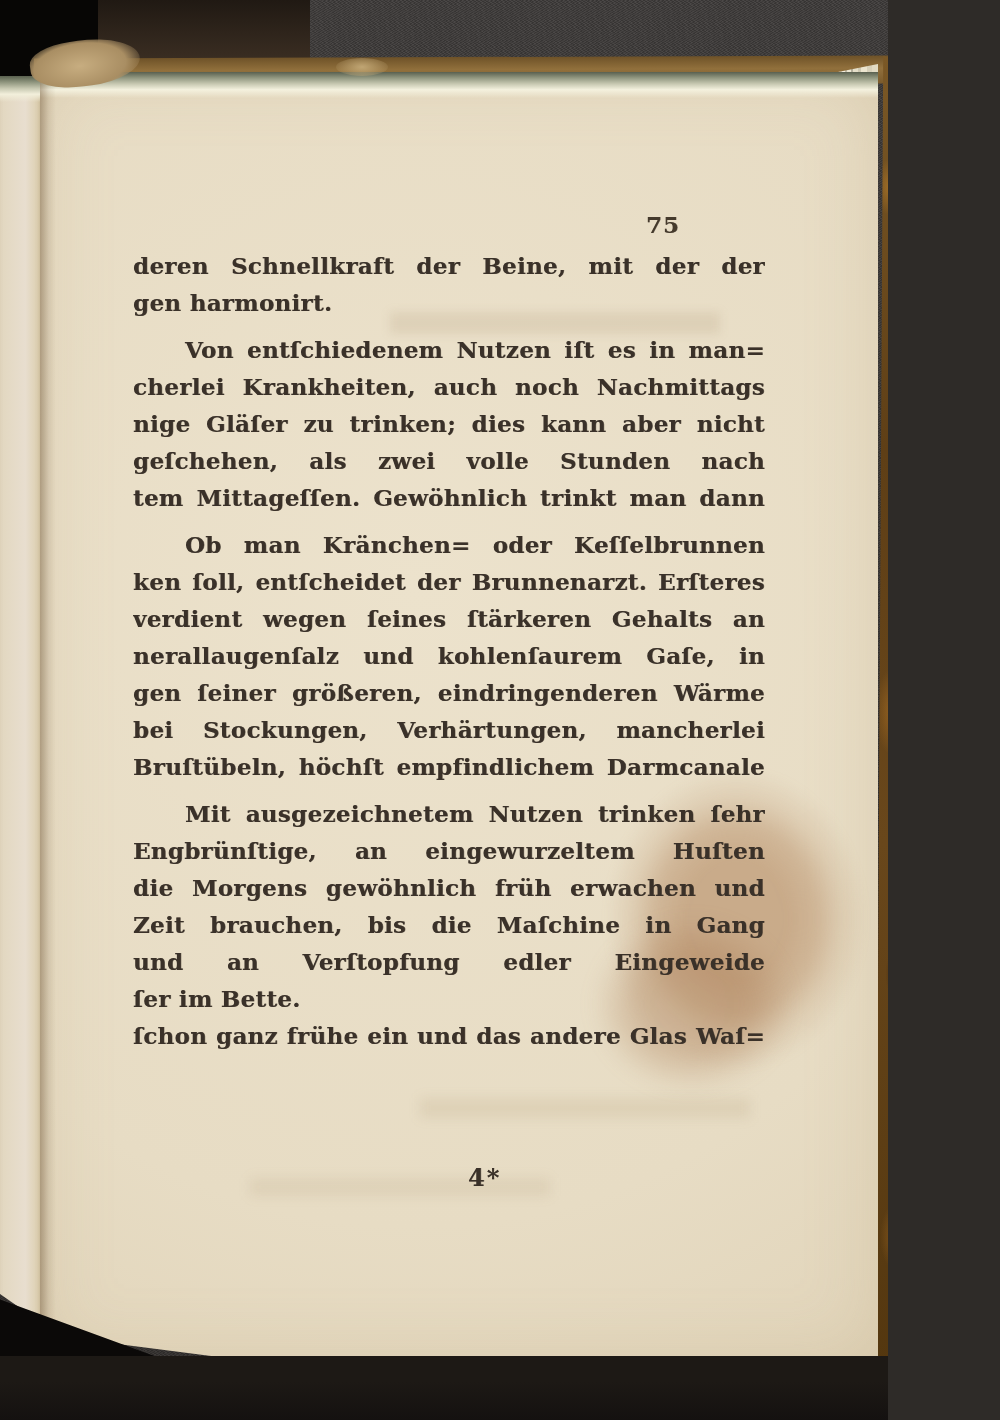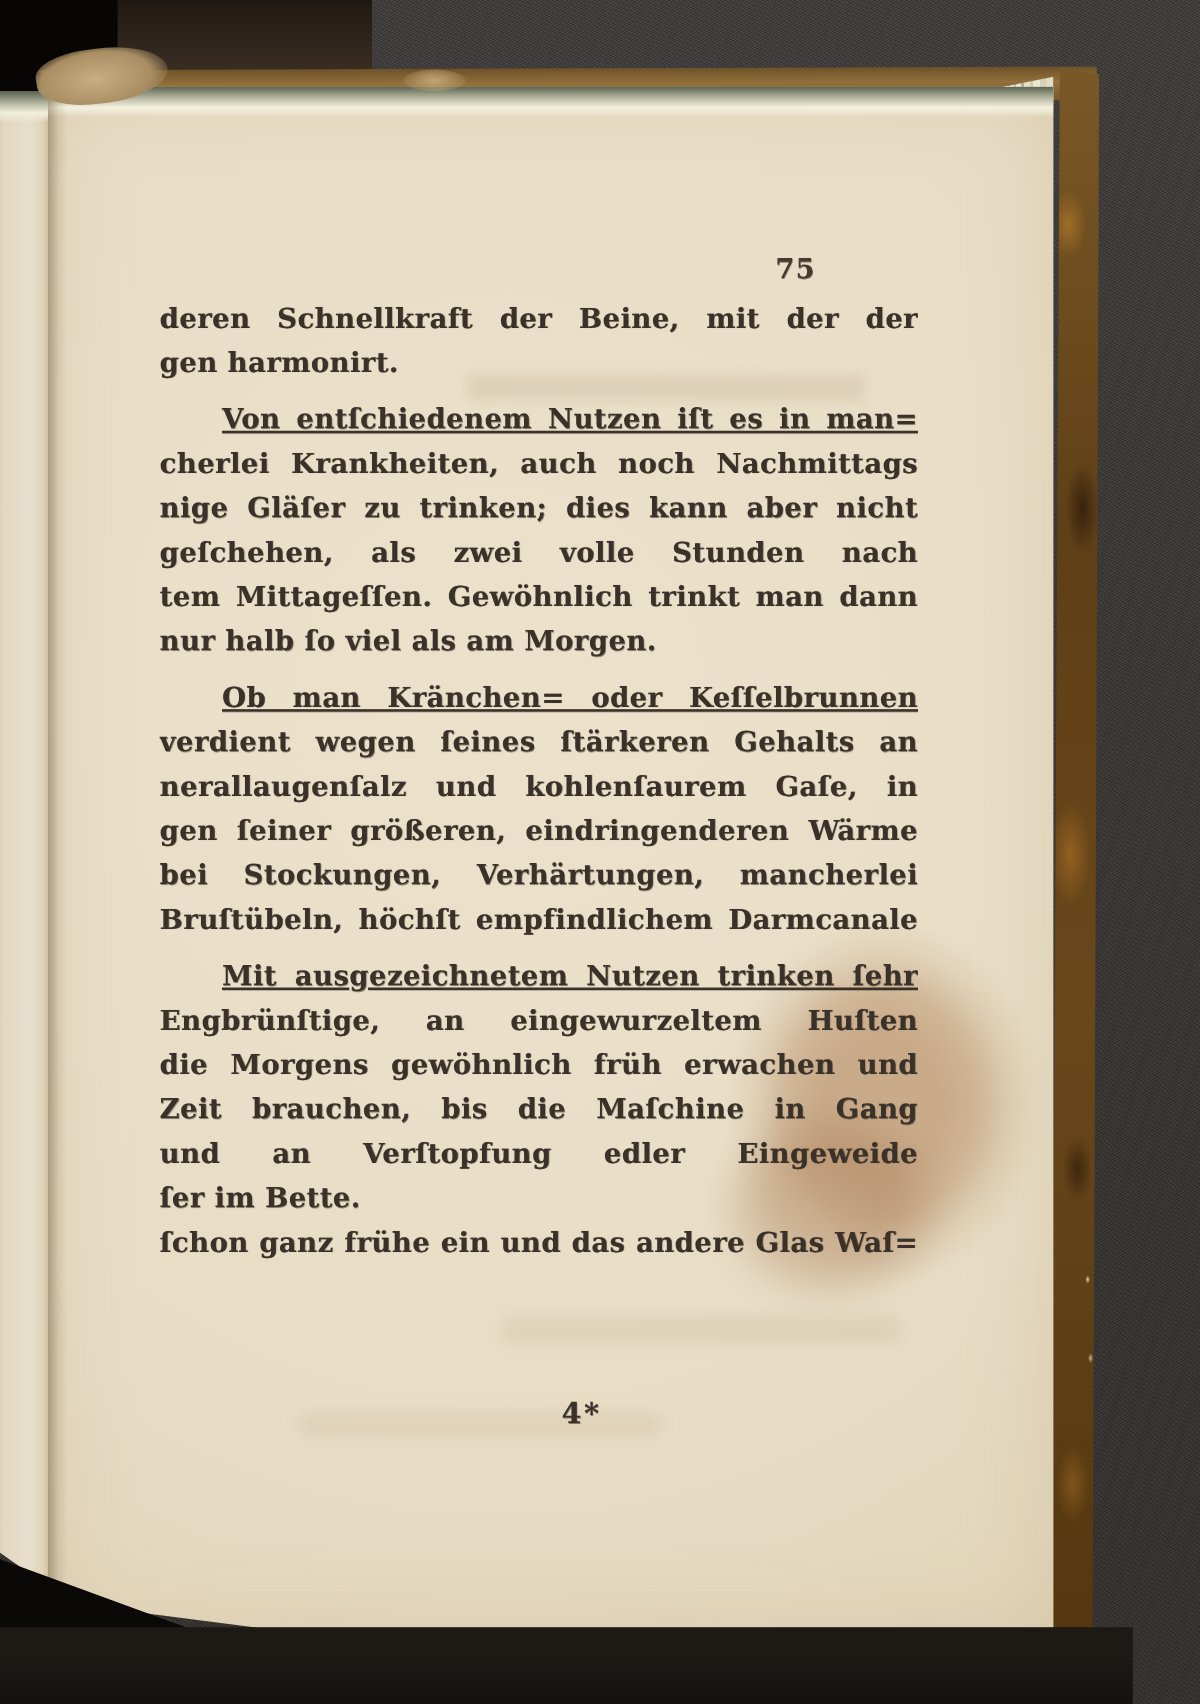--- a/index.html
+++ b/index.html
@@ -1,17 +1,17 @@
 <!DOCTYPE html>
 <html><head>
 <meta charset="utf-8">
 <style>
   html,body{margin:0;padding:0;background:#2e2b28;}
   .scene{
-    position:relative;width:1000px;height:1420px;overflow:hidden;
+    position:relative;width:888px;height:1420px;overflow:hidden;
     font-family:"DejaVu Serif",serif;
     background:
       repeating-linear-gradient(43deg, rgba(255,255,255,0.03) 0 1px, rgba(0,0,0,0) 1px 3px),
       repeating-linear-gradient(-31deg, rgba(0,0,0,0.20) 0 1px, rgba(0,0,0,0) 1px 2px),
       linear-gradient(180deg,#454241 0%,#3e3b38 45%,#383533 100%);
   }
   .scene > div{position:absolute;}
 
   
   .black-corner{left:0;top:0;width:118px;height:86px;background:#070605;border-bottom-right-radius:10px;}
@@ -85,21 +85,21 @@
   
   .pagenum{left:646px;top:211px;font-size:23px;font-weight:700;color:#453a2c;letter-spacing:1px;
     text-shadow:0.4px 0.3px 0.5px rgba(58,48,42,0.55);}
   .text-col{left:133px;top:247px;width:632px;color:#3a3129;font-weight:700;
     font-size:23px;line-height:37px;letter-spacing:0.3px;
     text-shadow:0.5px 0.4px 0.6px rgba(48,38,30,0.55);}
   .para{margin-top:10px;}
   .para:first-child{margin-top:0;}
   .line{text-align:justify;text-align-last:justify;height:37px;overflow:hidden;}
   .line.last{text-align-last:left;}
-  .para.indent .line:first-child{padding-left:52px;text-decoration:underline;}
+  .para.indent .line:first-child{padding-left:52px;}
   .sig{left:468px;top:1163px;font-size:24px;font-weight:700;color:#3a3129;letter-spacing:2px;
     text-shadow:0.4px 0.3px 0.5px rgba(58,48,42,0.55);}
 </style>
 </head>
 <body>
 
 <div class="scene">
   <div class="black-corner"></div>
   <div class="spine-cap"></div>
   <div class="cover-top"></div>
@@ -120,24 +120,24 @@
       <div class="para">
         <div class="line">deren Schnellkraft der Beine, mit der der unſri=</div>
         <div class="line last">gen harmonirt.</div>
       </div>
       <div class="para indent">
         <div class="line">Von entſchiedenem Nutzen iſt es in man=</div>
         <div class="line">cherlei Krankheiten, auch noch Nachmittags ei=</div>
         <div class="line">nige Gläſer zu trinken; dies kann aber nicht eher</div>
         <div class="line">geſchehen, als zwei volle Stunden nach beendig=</div>
         <div class="line">tem Mittageſſen. Gewöhnlich trinkt man dann</div>
-        <div class="line last">nur halb ſo viel als am Morgen.</div>
       </div>
       <div class="para indent">
         <div class="line">Ob man Kränchen= oder Keſſelbrunnen trin=</div>
+        <div class="line">ken ſoll, entſcheidet der Brunnenarzt. Erſteres</div>
         <div class="line">verdient wegen ſeines ſtärkeren Gehalts an Mi=</div>
         <div class="line">nerallaugenſalz und kohlenſaurem Gaſe, in vie=</div>
         <div class="line">gen ſeiner größeren, eindringenderen Wärme</div>
         <div class="line">bei Stockungen, Verhärtungen, mancherlei</div>
         <div class="line">Bruſtübeln, höchſt empfindlichem Darmcanale 2c.</div>
       </div>
       <div class="para indent">
         <div class="line">Mit ausgezeichnetem Nutzen trinken ſehr</div>
         <div class="line">Engbrünſtige, an eingewurzeltem Huſten Leidende,</div>
         <div class="line">die Morgens gewöhnlich früh erwachen und viel</div>

